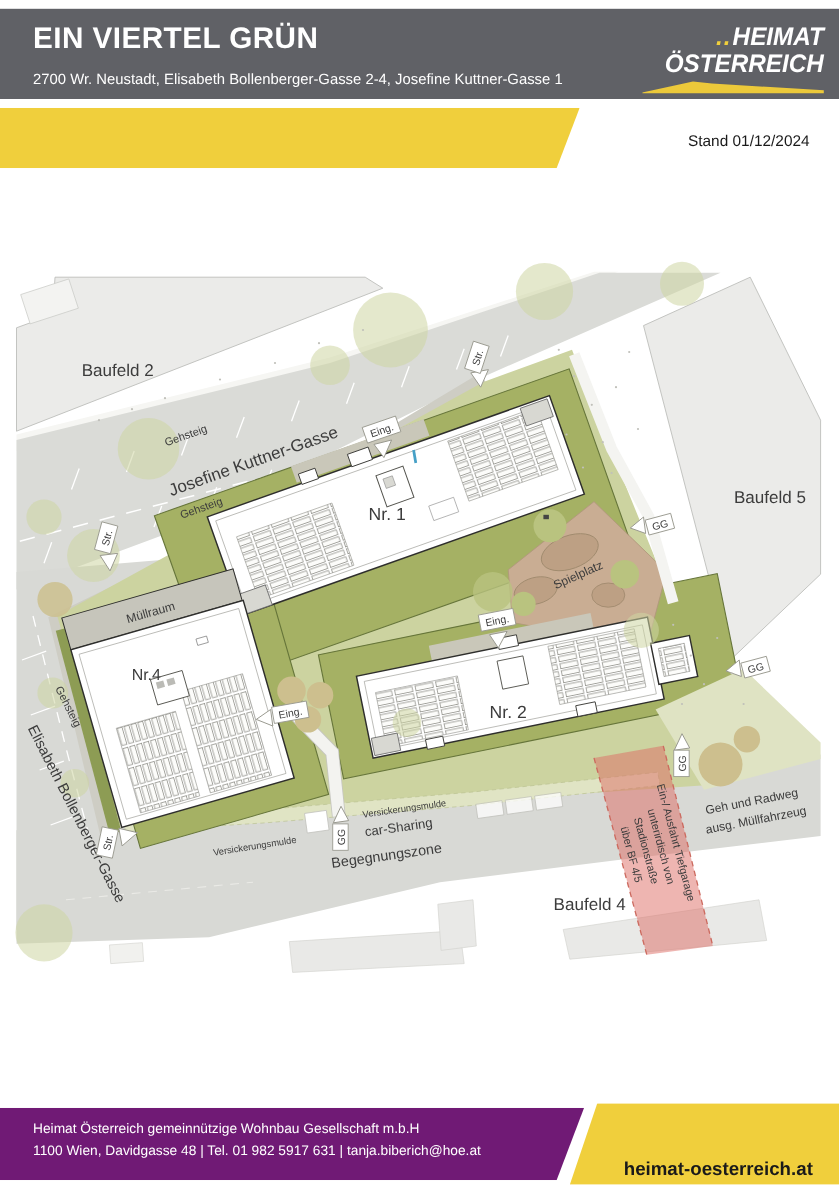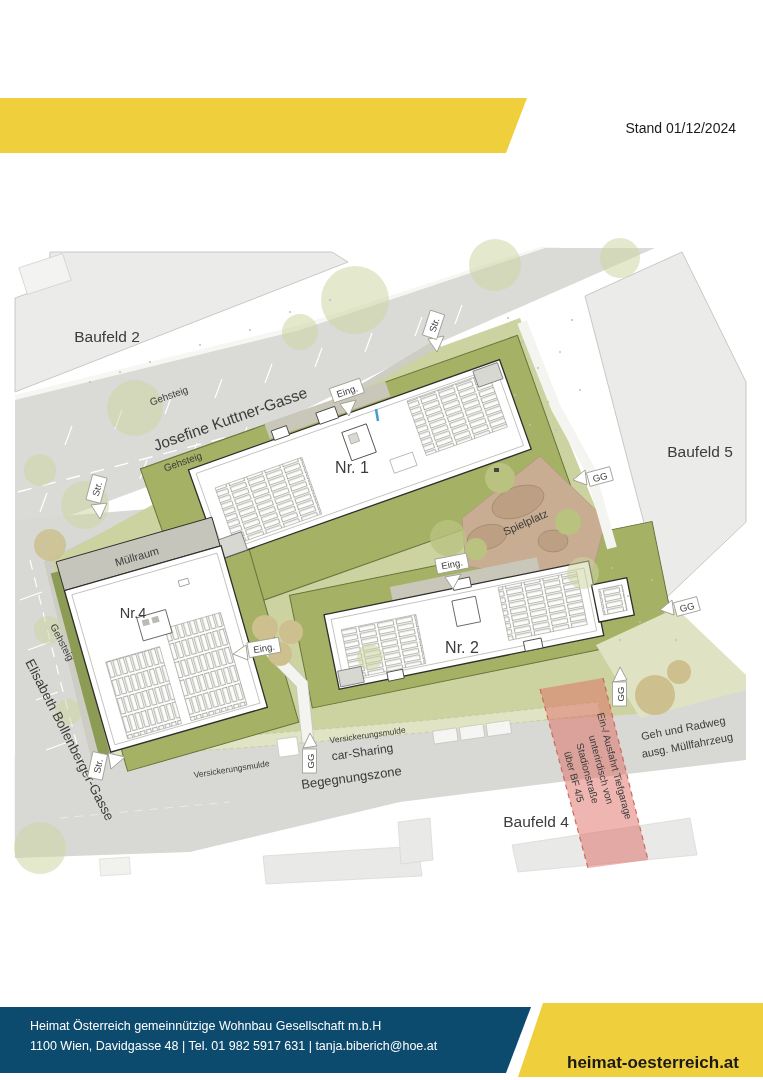--- a/index.html
+++ b/index.html
@@ -15,21 +15,21 @@
   .logo .dots{color:#f0cf3c;letter-spacing:1px;margin-right:1px;}
   .logo svg{display:block;margin:3px 0 0 auto;}
 
   
   .banner{position:absolute;left:0;top:98px;width:534px;height:55px;background:#f0cf3c;
           -webkit-clip-path:polygon(0 0,527px 0,506px 100%,0 100%);clip-path:polygon(0 0,527px 0,506px 100%,0 100%);}
   .banner .t{position:absolute;left:30px;top:13px;font-size:32px;font-weight:800;color:#111;letter-spacing:.3px;margin-top:40px;}
   .stand{position:absolute;right:27px;top:120px;font-size:14px;color:#1a1a1a;}
 
   
-  .footer-gray{position:absolute;left:0;top:1007px;width:536px;height:66px;background:#0c4a6e;
+  .footer-gray{position:absolute;left:0;top:1007px;width:536px;height:66px;background:#701a75;
           -webkit-clip-path:polygon(0 0,531px 0,506px 100%,0 100%);clip-path:polygon(0 0,531px 0,506px 100%,0 100%);}
   .footer-gray .l1{position:absolute;left:30px;top:12px;color:#fff;font-size:12.5px;}
   .footer-gray .l2{position:absolute;left:30px;top:32px;color:#fff;font-size:12.5px;}
   .footer-yellow{position:absolute;left:518px;top:1003px;width:245px;height:74px;background:#f0cf3c;
           -webkit-clip-path:polygon(25px 0,245px 0,245px 74px,0 74px);clip-path:polygon(25px 0,245px 0,245px 74px,0 74px);}
   .footer-yellow .site{position:absolute;left:25px;right:0;top:26px;text-align:center;font-size:17px;font-weight:bold;color:#1a1a1a;margin-top:24px;}
 
   
   .plan{position:absolute;left:0;top:0;width:763px;height:1080px;}
   .plan text{font-family:"Liberation Sans",sans-serif;fill:#3c3c3c;}
@@ -335,20 +335,31 @@
         <circle cx="120" cy="372" r="1"></circle>
       <circle cx="150" cy="362" r="1"></circle>
         <circle cx="200" cy="345" r="1"></circle>
         <circle cx="250" cy="330" r="1"></circle>
       <circle cx="290" cy="312" r="1"></circle>
         <circle cx="330" cy="300" r="1"></circle>
         <circle cx="90" cy="382" r="1"></circle>
     </g>
   </svg>
 
+  <div class="header">
+    <div class="title">EIN VIERTEL GRÜN</div>
+    <div class="address">2700 Wr. Neustadt, Elisabeth Bollenberger-Gasse 2-4, Josefine Kuttner-Gasse 1</div>
+    <div class="logo">
+      <div><span class="dots">..</span><span>HEIMAT</span></div>
+      <div>ÖSTERREICH</div>
+      <svg width="172" height="13" viewBox="0 0 172 13">
+        <polygon points="0,12 48,2 66,4 172,10 172,13 0,13" fill="#ecc93a"></polygon>
+      </svg>
+    </div>
+  </div>
 
   <div class="banner">
     <div class="t">LAGEPLAN</div>
   </div>
   <div class="stand">Stand 01/12/2024</div>
 
   <div class="footer-gray">
     <div class="l1">Heimat Österreich gemeinnützige Wohnbau Gesellschaft m.b.H</div>
     <div class="l2">1100 Wien, Davidgasse 48 | Tel. 01 982 5917 631 | tanja.biberich@hoe.at</div>
   </div>

